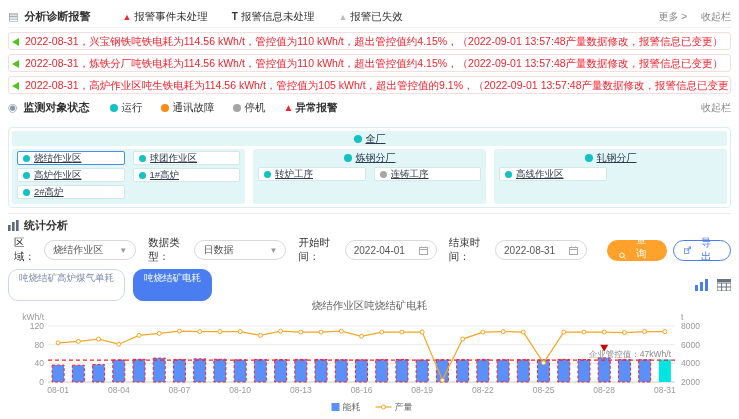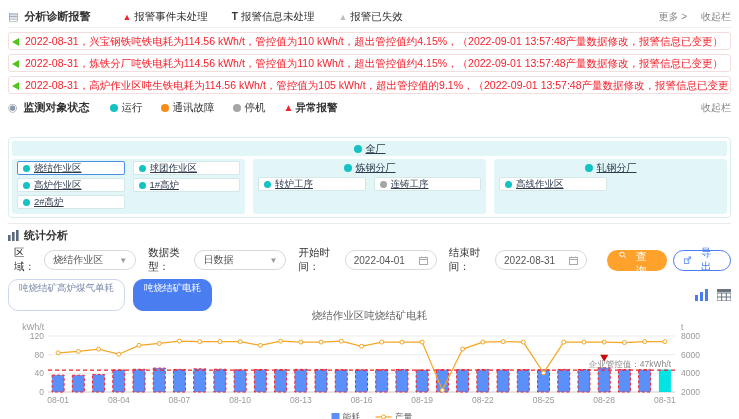--- a/index.html
+++ b/index.html
@@ -27,21 +27,21 @@
   .gmark{position:absolute;left:3px;top:5px;width:0;height:0;border-top:4px solid transparent;
     border-bottom:4px solid transparent;border-right:7px solid #52c41a;}
 
   
   .status{margin-top:4px;}
   .legend{display:flex;gap:18px;margin-left:14px;font-size:10.5px;color:#333;align-items:center;}
   .dot{width:8px;height:8px;border-radius:50%;display:inline-block;margin-right:4px;vertical-align:-1px;}
   .dot.run{background:var(--teal);} .dot.comm{background:var(--orange);}
   .dot.stop{background:#a6a6a6;}
   .warn{color:var(--red);font-size:10px;font-style:normal;margin-right:2px;font-weight:bold;}
-  .treewrap{border:1px solid #d8eef0;border-radius:4px;padding:3px;margin-top:20px;}
+  .treewrap{border:1px solid #d8eef0;border-radius:4px;padding:3px;margin-top:10px;}
   .root-strip{background:var(--cyanbg);border-radius:2px;text-align:center;height:15px;line-height:15px;font-size:10px;}
   .nodelink{text-decoration:underline;color:#2e3b4e;cursor:pointer;}
   .groups{display:flex;gap:8px;margin-top:3px;}
   .group{flex:1;background:var(--cyanbg);border-radius:3px;padding:2px 5px 5px;}
   .gname{text-align:center;height:13px;line-height:13px;font-size:10px;margin-bottom:3px;}
   .gitems{display:grid;grid-template-columns:1fr 1fr;gap:3px 8px;}
   .gitem{background:#fff;border:1px solid #d4e7e9;border-radius:2px;height:14px;display:flex;align-items:center;
     gap:4px;padding:0 5px;font-size:9.5px;cursor:pointer;}
   .gitem .dot{width:7px;height:7px;margin:0;}
   .gitem.selected{border-color:#4a90e2;}
@@ -49,21 +49,21 @@
 
   
   .stats{border-top:1px solid #ebebeb;margin-top:5px;padding-top:3px;}
   .phead3{display:flex;align-items:center;height:16px;gap:5px;border:none;}
   .filters{display:flex;align-items:center;gap:6px;margin-top:3px;font-size:10.5px;color:#333;}
   .flabel{margin-left:6px;}
   .fctl{display:inline-flex;align-items:center;justify-content:space-between;gap:6px;border:1px solid #d9d9d9;
     border-radius:11px;height:20px;padding:0 8px;min-width:92px;background:#fff;font-size:10px;color:#555;cursor:pointer;}
   .caret{color:#999;font-size:8px;}
   .btn-query{margin-left:14px;background:#ffa22b;color:#fff;border:none;border-radius:11px;height:21px;
-    padding:0 12px;display:inline-flex;align-items:flex-start;gap:4px;font-size:10.5px;letter-spacing:3px;cursor:pointer;}
+    padding:0 12px;display:inline-flex;align-items:flex-end;gap:4px;font-size:10.5px;letter-spacing:3px;cursor:pointer;}
   .btn-export{border:1px solid var(--blue);color:var(--blue);background:#fff;border-radius:11px;height:21px;
     padding:0 10px;display:inline-flex;align-items:center;gap:4px;font-size:10.5px;letter-spacing:3px;cursor:pointer;}
   .pillrow{display:flex;gap:8px;margin-top:5px;align-items:center;}
   .pill{border:1px solid #ccd6ee;color:#7a88a8;background:#fff;border-radius:10px;height:32px;line-height:15px;
     padding:0 10px;font-size:9.5px;cursor:pointer;}
   .pill.active{background:var(--blue);border-color:var(--blue);color:#fff;}
   .view-icons{margin-left:auto;display:flex;gap:8px;align-items:center;}
   .chart-title{text-align:center;font-size:10.5px;color:#666;height:13px;margin-top:-2px;}
   .summary{background:#dbf5f7;border-radius:4px;padding:4px 10px 5px;margin-top:2px;font-size:10.5px;line-height:14px;color:#333;}
   svg text{font-family:"Liberation Sans","DejaVu Sans",sans-serif;}

